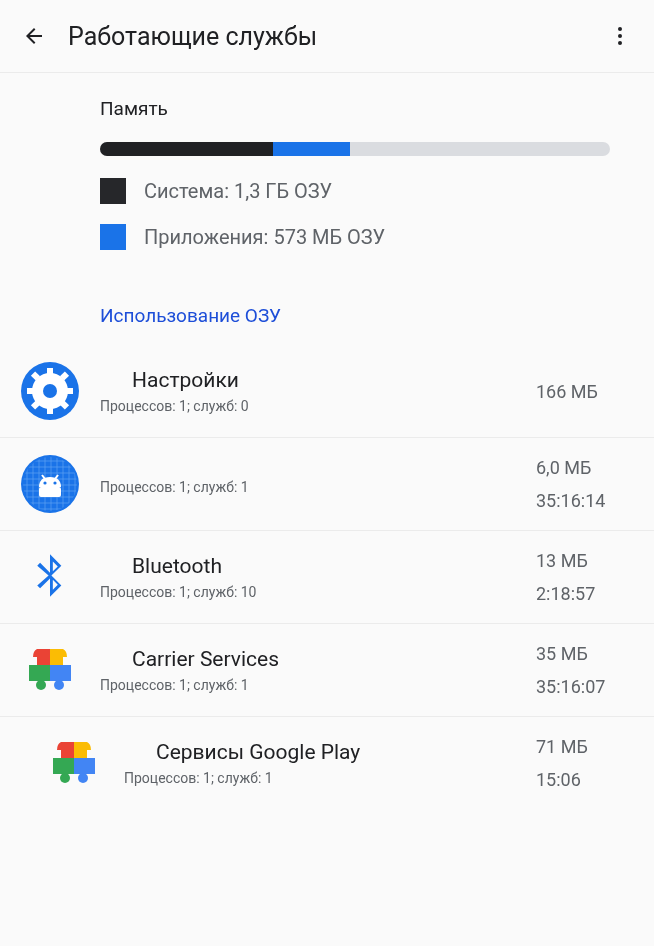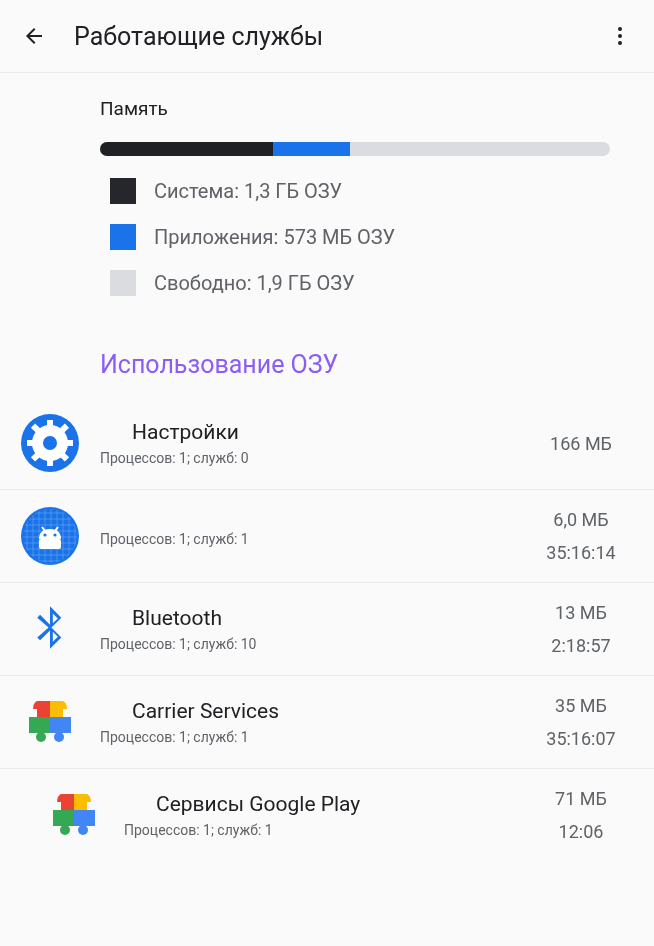--- a/index.html
+++ b/index.html
@@ -25,21 +25,21 @@
       align-items: center;
       justify-content: center;
       cursor: pointer;
     }
     .back-icon svg { width: 24px; height: 24px; }
     .header-title {
       flex: 1;
       font-size: 25px;
       font-weight: 400;
       color: #202124;
-      margin-left: 18px;
+      margin-left: 12px;
     }
     .overflow-menu {
       width: 44px;
       height: 44px;
       display: flex;
       align-items: center;
       justify-content: center;
       cursor: pointer;
     }
     .overflow-menu svg { width: 24px; height: 24px; }
@@ -65,33 +65,32 @@
     .seg-sys { background: #202124; }
     .seg-app { background: #1a73e8; }
 
     .legend { display: flex; flex-direction: column; gap: 20px; margin-bottom: 10px; }
     .legend-row {
       display: flex;
       align-items: center;
       gap: 18px;
       font-size: 20px;
       color: #5f6368;
-      margin-left: 10px;
     }
     .legend-swatch {
       width: 26px;
       height: 26px;
     }
     .sw-sys { background: #26272a; }
     .sw-app { background: #1a73e8; }
     .sw-free { background: #dadce0; }
 
     .section-header {
-      font-size: 25px;
-      color: #8b5cf6;
+      font-size: 19px;
+      color: #1d4ed8;
       padding: 38px 0 18px 100px;
     }
 
     .list-item {
       display: flex;
       align-items: center;
       padding: 16px 28px 16px 20px;
       border-bottom: 1px solid rgba(0,0,0,0.06);
       cursor: pointer;
       background: #fafafa;
@@ -116,21 +115,21 @@
       margin-left: 32px;
     }
     .item-sub {
       font-size: 14px;
       color: #5f6368;
       margin-top: 6px;
     }
     .item-right {
       display: flex;
       flex-direction: column;
-      align-items: center;
+      align-items: flex-start;
       margin-left: 12px;
       min-width: 90px;
     }
     .item-mem {
       font-size: 18px;
       color: #5f6368;
       white-space: nowrap;
     }
     .item-time {
       font-size: 18px;
@@ -165,24 +164,20 @@
     <div class="memory-bar-seg seg-app" style="width:15%"></div>
   </div>
   <div class="legend">
     <div class="legend-row">
       <div class="legend-swatch sw-sys"></div>
       <span>Система: 1,3 ГБ ОЗУ</span>
     </div>
     <div class="legend-row">
       <div class="legend-swatch sw-app"></div>
       <span>Приложения: 573 МБ ОЗУ</span>
-    </div>
-    <div class="legend-row">
-      <div class="legend-swatch sw-free"></div>
-      <span>Свободно: 1,9 ГБ ОЗУ</span>
     </div>
   </div>
 </div>
 
 <div class="section-header">Использование ОЗУ</div>
 
 <div id="ram-list">
     <div class="list-item">
       <div class="item-icon">
         <svg width="58" height="58" viewBox="0 0 58 58">
@@ -285,16 +280,16 @@
           <circle cx="18" cy="42" r="5" fill="#34a853"></circle>
           <circle cx="36" cy="42" r="5" fill="#4285f4"></circle>
         </svg>
       </div>
       <div class="item-body">
         <div class="item-title">Сервисы Google Play</div>
         <div class="item-sub">Процессов: 1; служб: 1</div>
       </div>
       <div class="item-right">
         <div class="item-mem">71 МБ</div>
-        <div class="item-time">12:06</div>
+        <div class="item-time">15:06</div>
       </div>
     </div>
   </div>
 
 </body></html>

